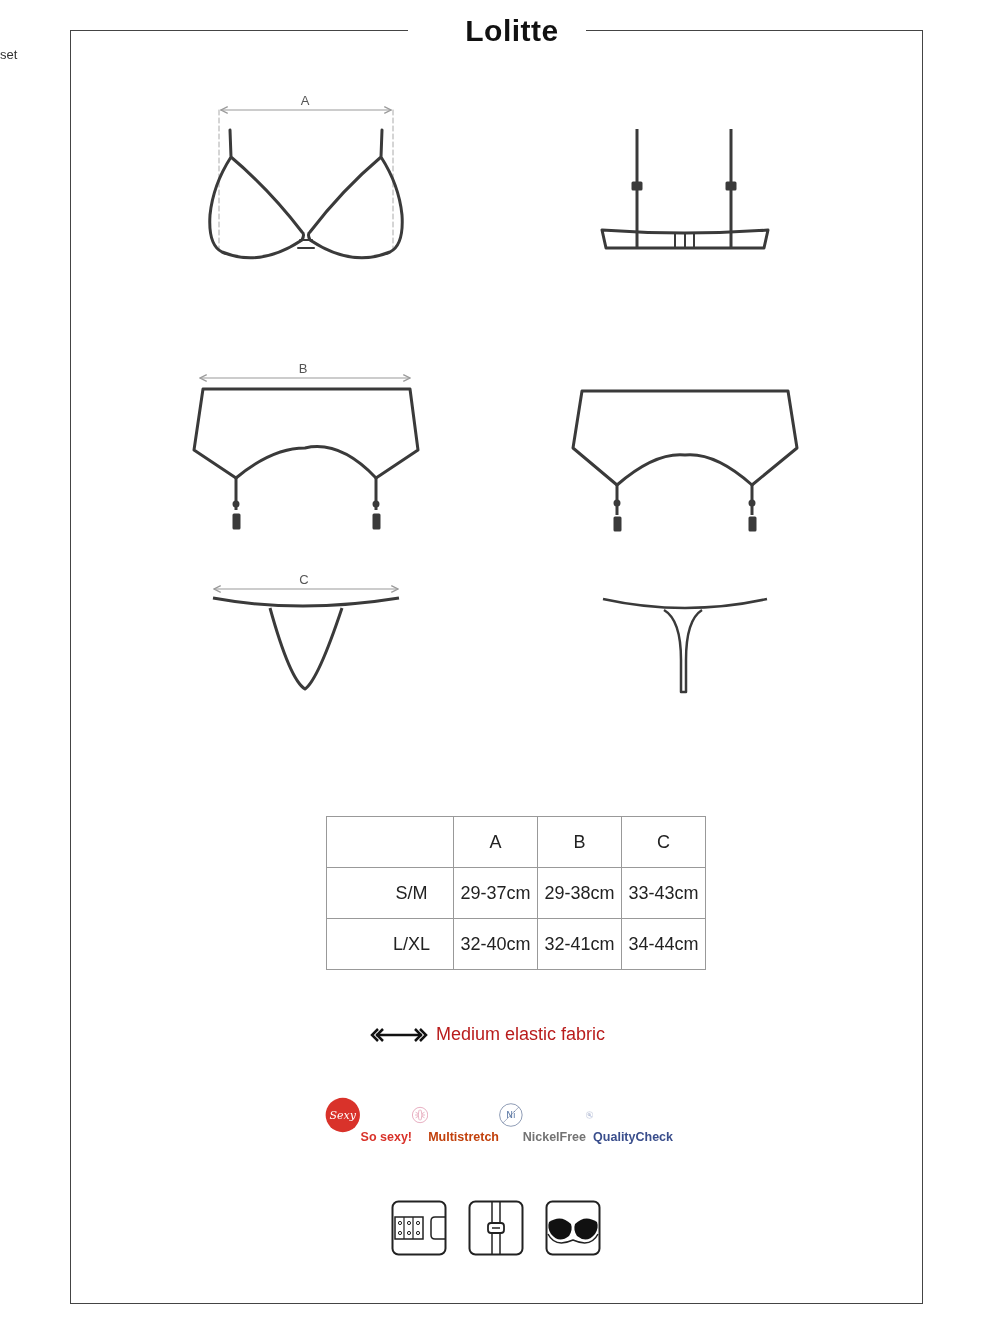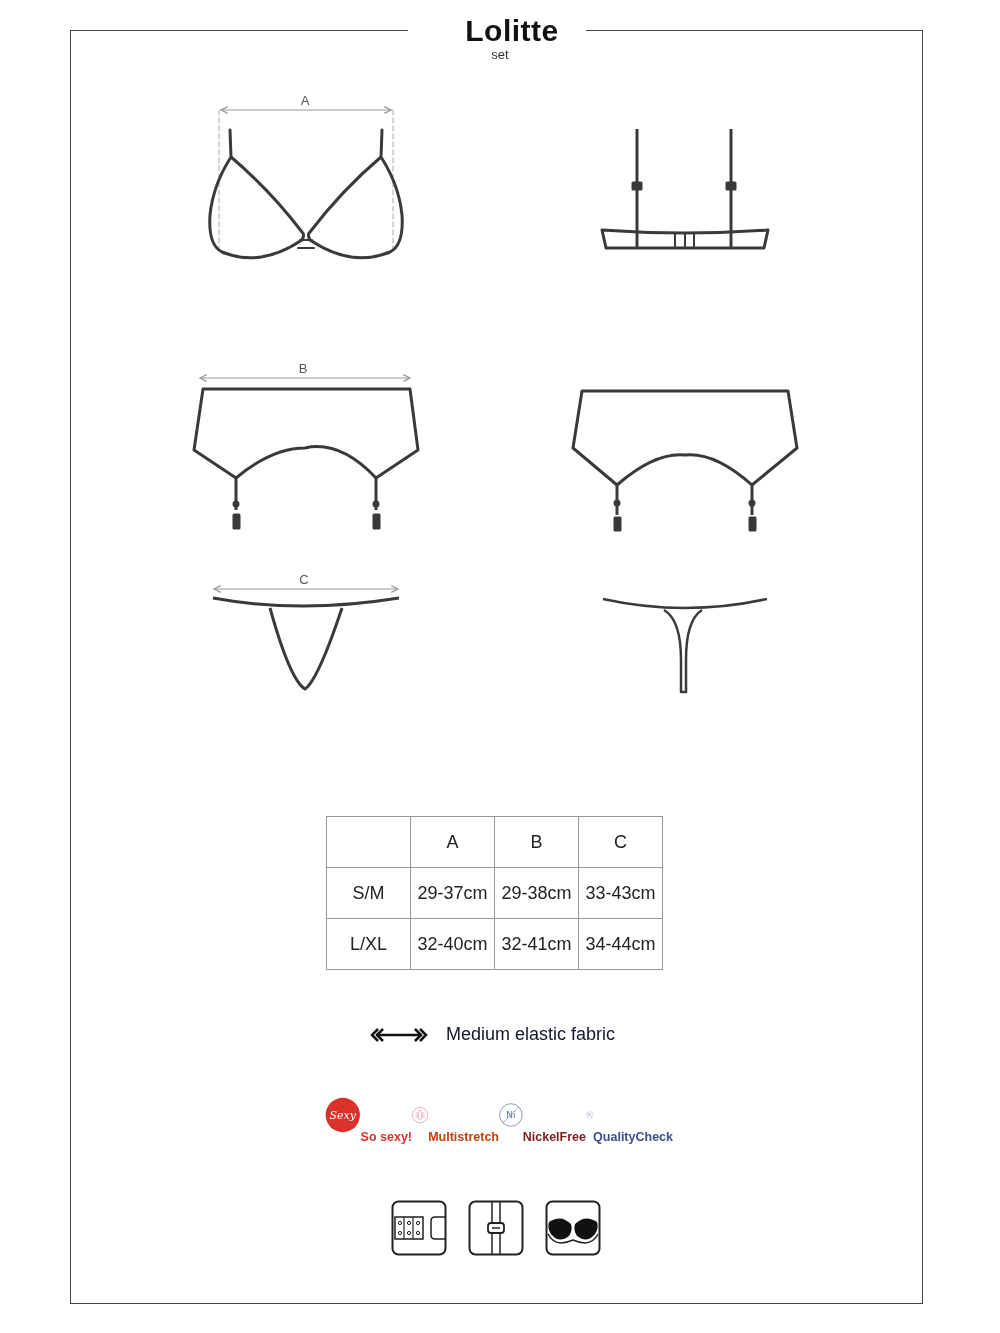--- a/index.html
+++ b/index.html
@@ -1,26 +1,26 @@
 <!DOCTYPE html>
 <html><head>
 <meta charset="utf-8">
 <style>
   html,body{margin:0;padding:0;background:#ffffff;}
   body{width:1000px;height:1333px;position:relative;overflow:hidden;font-family:"Liberation Sans",sans-serif;color:#222;}
   .frame{position:absolute;left:70px;top:30px;width:853px;height:1274px;border:1.5px solid #444;box-sizing:border-box;}
   .title-mask{position:absolute;left:408px;top:18px;width:178px;height:30px;background:#fff;}
   .title{position:absolute;left:12px;width:1000px;top:14px;text-align:center;font-size:30px;font-weight:bold;color:#111;letter-spacing:0.5px;}
-  .subtitle{position:absolute;left:0;width:1000px;top:47px;text-align:center;font-size:13px;color:#333;}
+  .subtitle{position:absolute;left:0;width:1000px;top:47px;font-size:13px;color:#333;}
   svg.drawings{position:absolute;left:0;top:0;}
   .dim-label{font-family:"Liberation Sans",sans-serif;font-size:13px;fill:#555;}
   table.sizes{position:absolute;left:326px;top:816px;border-collapse:collapse;}
   table.sizes td{border:1px solid #999;width:83px;height:50px;text-align:center;font-size:18px;color:#222;padding:0;}
-  table.sizes td:first-child{width:83px;}
-  .fabric{position:absolute;left:370px;top:1024px;font-size:18px;color:#0f172a;display:flex;align-items:center;gap:18px;}
+  table.sizes td:first-child{width:83px;padding-left:43px;}
+  .fabric{position:absolute;left:370px;top:1024px;font-size:18px;color:#b91c1c;display:flex;align-items:center;gap:8px;}
   .badges{position:absolute;left:325px;top:1086px;display:flex;}
   .badge{width:87px;display:flex;flex-direction:row;align-items:flex-end;}
   .badge svg{display:block;}
   .badge-label{font-size:12.5px;font-weight:bold;margin-top:8px;white-space:nowrap;}
   .care{position:absolute;top:1200px;left:391px;display:flex;gap:21px;}
   .care svg{display:block;}
 </style>
 </head>
 <body>
 
@@ -145,21 +145,21 @@
       </g>
     </svg>
     <span class="badge-label" style="color:#c2410c">Multistretch</span>
   </div>
   <div class="badge">
     <svg width="58" height="58" viewBox="0 0 58 58">
       <circle cx="29" cy="29" r="27.5" fill="none" stroke="#4a5f88" stroke-width="1.5"></circle>
       <text x="29" y="37" text-anchor="middle" font-family="DejaVu Sans, sans-serif" font-size="22" fill="#5d7aa6">Ni</text>
       <line x1="10" y1="48" x2="48" y2="10" stroke="#4a5f88" stroke-width="1.2"></line>
     </svg>
-    <span class="badge-label" style="color:#7f1d1d">NickelFree</span>
+    <span class="badge-label" style="color:#737373">NickelFree</span>
   </div>
   <div class="badge">
     <svg width="58" height="58" viewBox="0 0 58 58">
       <circle cx="29" cy="29" r="27.5" fill="none" stroke="#3a4e8c" stroke-width="1.5"></circle>
       <circle cx="26" cy="25" r="10" fill="none" stroke="#3a4e8c" stroke-width="2"></circle>
       <path d="M21,25 L25,29 L33,20" fill="none" stroke="#3a4e8c" stroke-width="2"></path>
       <line x1="33" y1="33" x2="42" y2="42" stroke="#4466b8" stroke-width="4" stroke-linecap="round"></line>
     </svg>
     <span class="badge-label" style="color:#3a4e8c">QualityCheck</span>
   </div>

